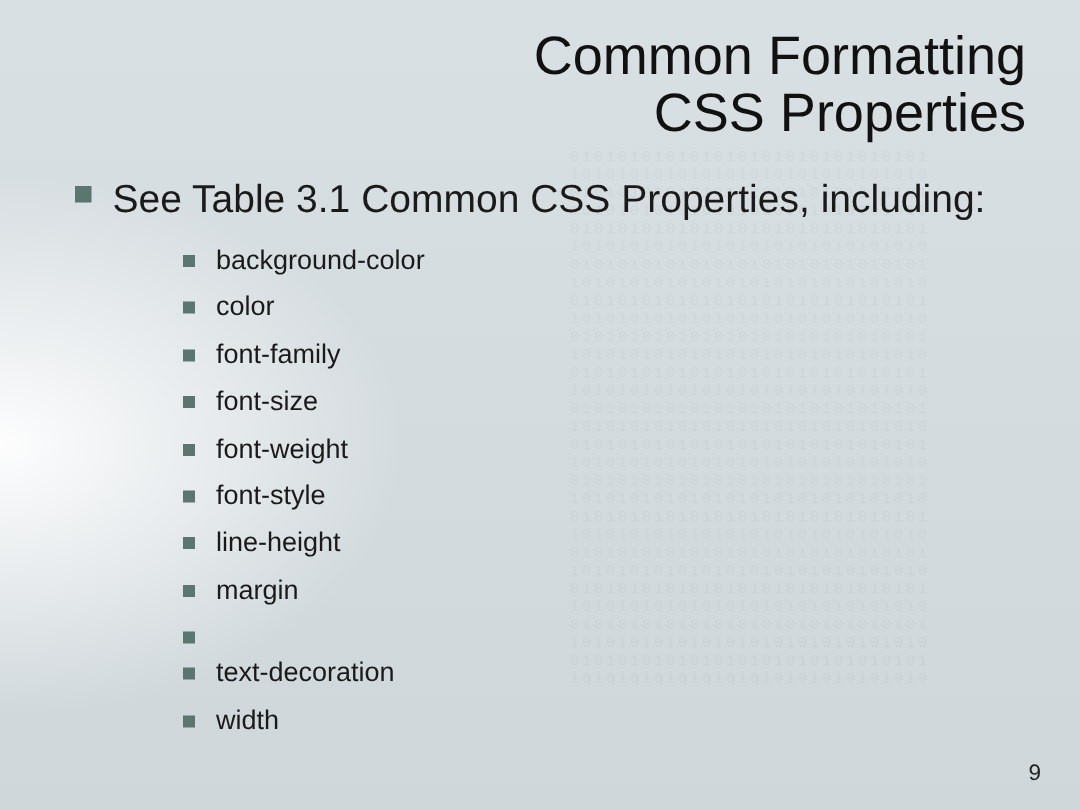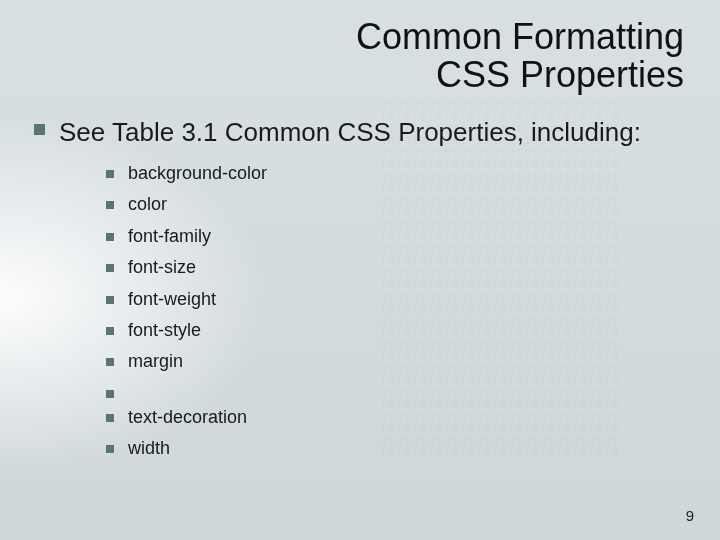--- a/index.html
+++ b/index.html
@@ -27,21 +27,21 @@
     color: #000;
     overflow: hidden;
     white-space: pre;
     pointer-events: none;
     text-align: left;
   }
   .slide {
     position: relative;
     width: 100%;
     height: 100%;
-    padding: 18px 24px 20px 34px;
+    padding: 18px 24px 20px 50px;
   }
   .title {
     font-size: 36px;
     font-weight: 400;
     text-align: right;
     line-height: 1.05;
     padding-right: 12px;
     color: #111;
   }
   .bullet-lvl1 {
@@ -153,20 +153,24 @@
       <div class="bullet-lvl2">
         <span class="sq sm"></span>
         <span class="lvl2-text">font-weight</span>
       </div>
       <div class="bullet-lvl2">
         <span class="sq sm"></span>
         <span class="lvl2-text">font-style</span>
       </div>
       <div class="bullet-lvl2">
         <span class="sq sm"></span>
+        <span class="lvl2-text">line-height</span>
+      </div>
+      <div class="bullet-lvl2">
+        <span class="sq sm"></span>
         <span class="lvl2-text">margin</span>
       </div>
       <div class="bullet-lvl2">
         <span class="sq sm"></span>
       </div>
       <div class="bullet-lvl2">
         <span class="sq sm"></span>
         <span class="lvl2-text">text-decoration</span>
       </div>
       <div class="bullet-lvl2">

